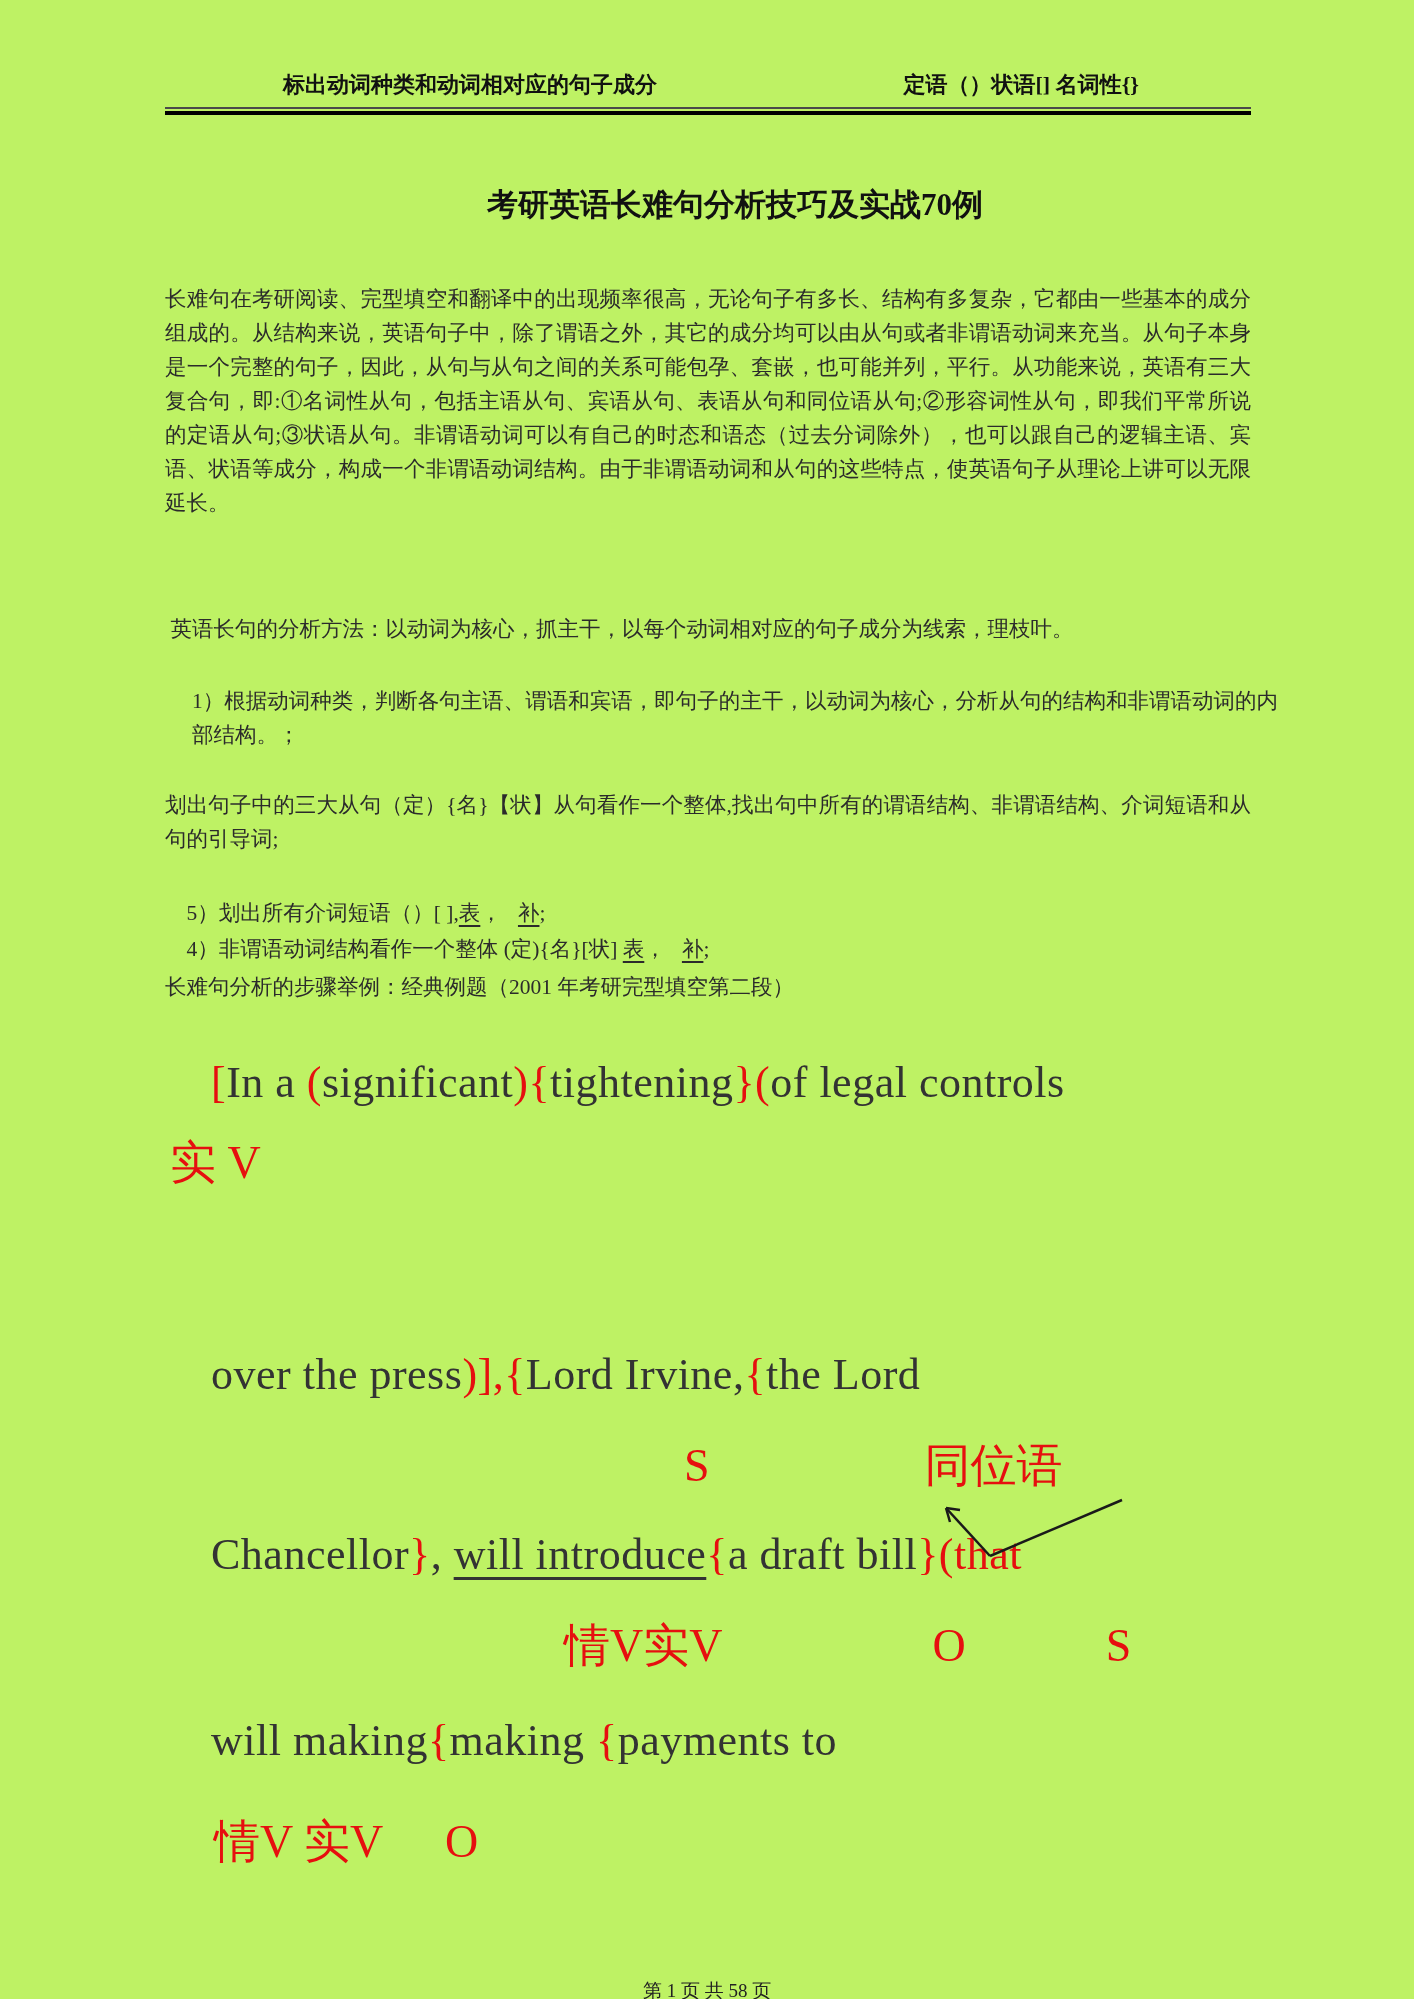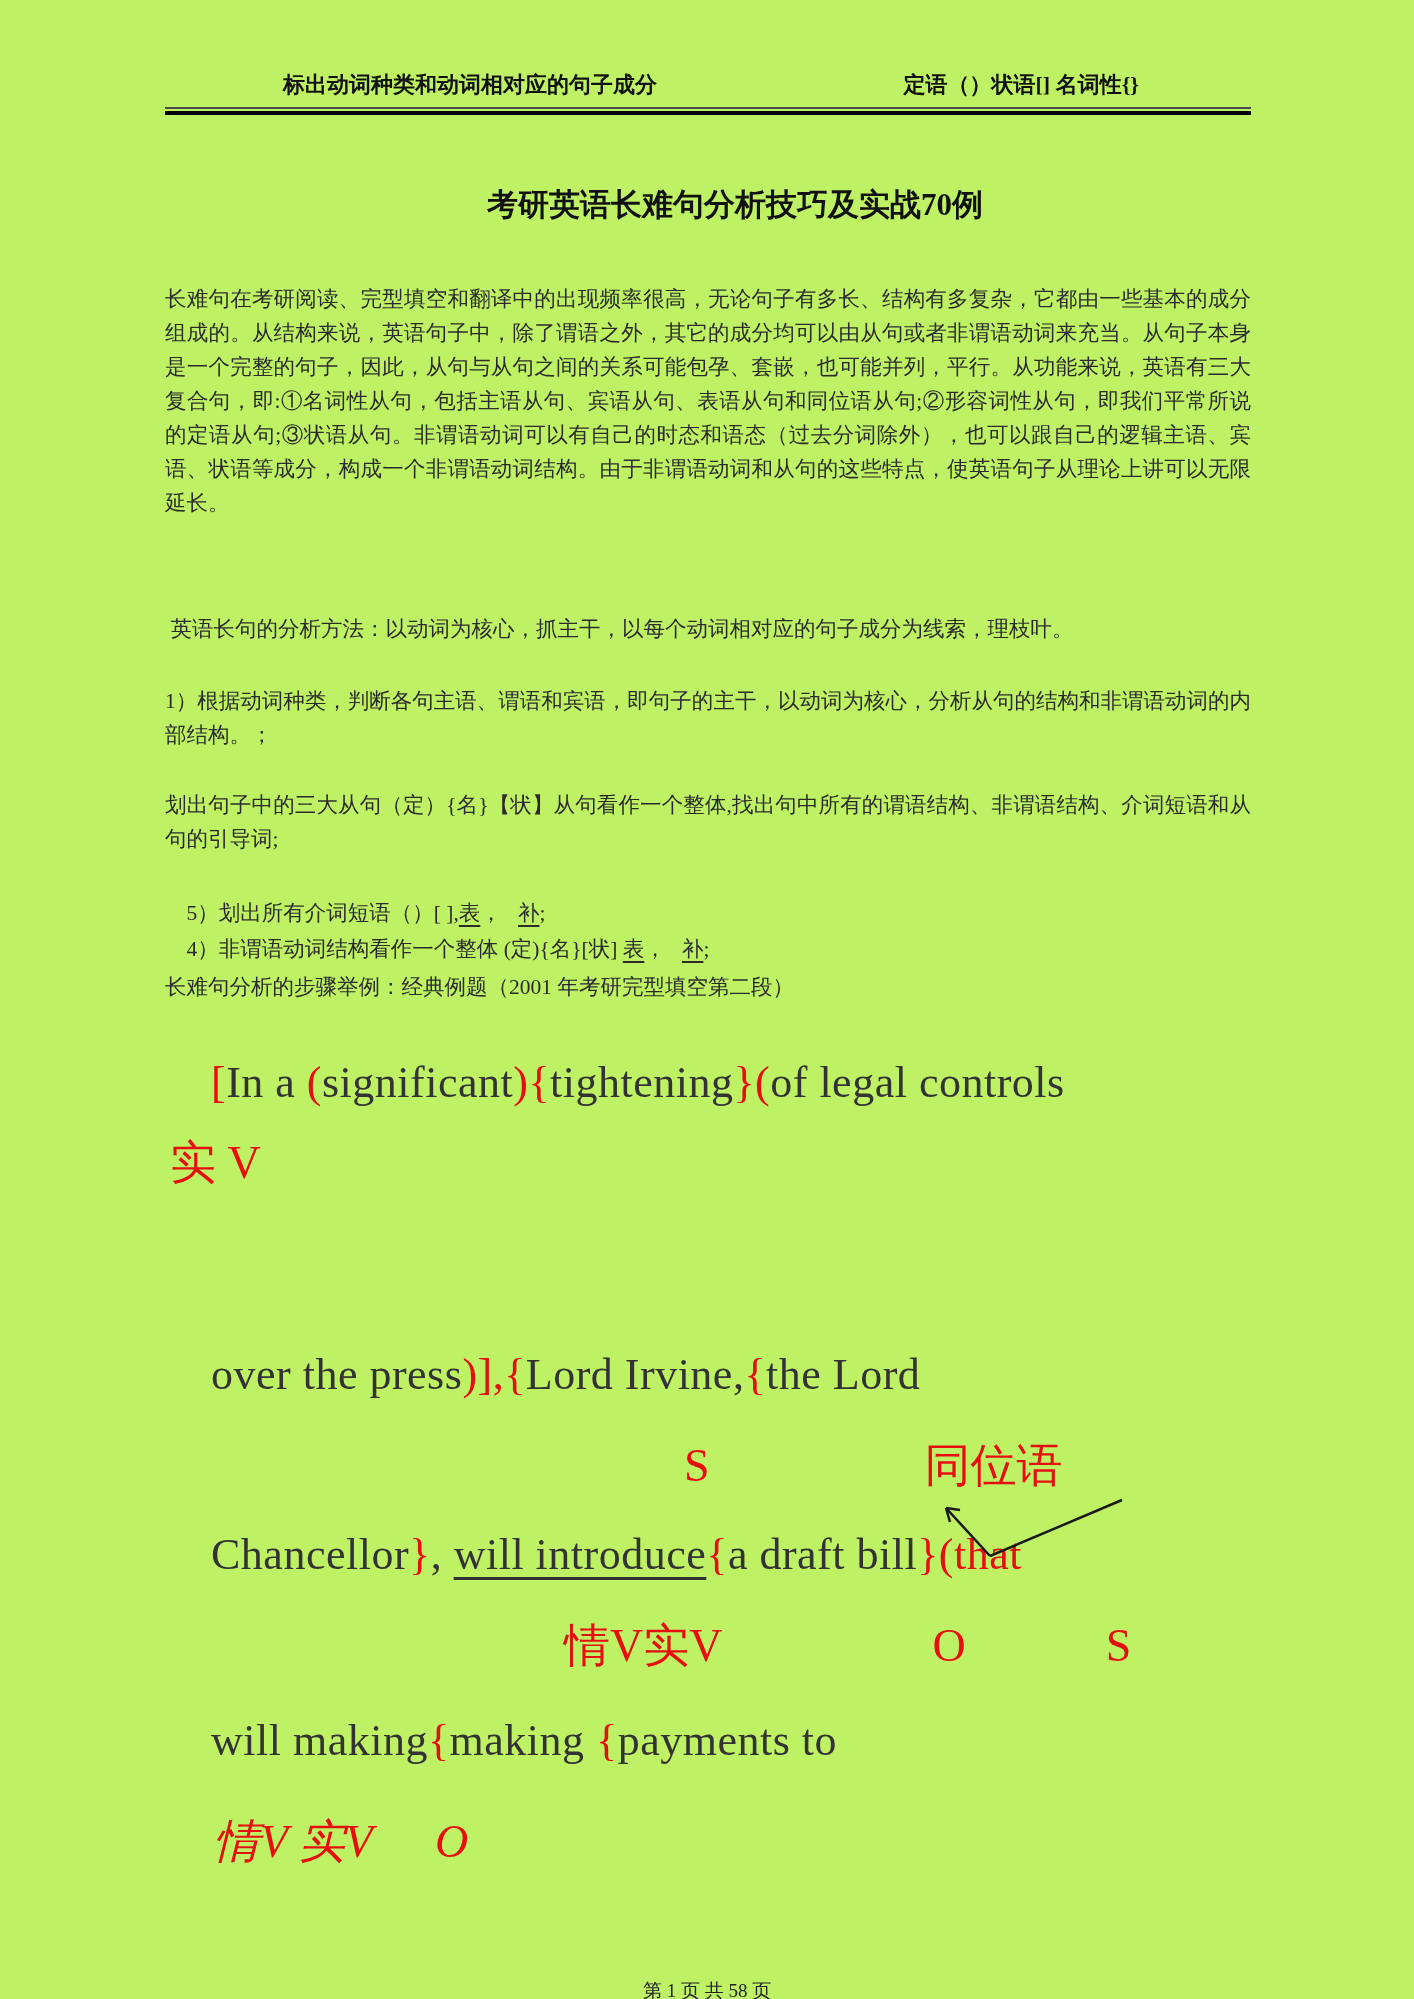--- a/index.html
+++ b/index.html
@@ -44,21 +44,21 @@
     <div class="hdr-rule1"></div>
     <div class="hdr-rule2"></div>
   </div>
 
   <div class="abs title">考研英语长难句分析技巧及实战70例</div>
 
   <div class="abs w body-text" style="top:282px;">长难句在考研阅读、完型填空和翻译中的出现频率很高，无论句子有多长、结构有多复杂，它都由一些基本的成分组成的。从结构来说，英语句子中，除了谓语之外，其它的成分均可以由从句或者非谓语动词来充当。从句子本身是一个完整的句子，因此，从句与从句之间的关系可能包孕、套嵌，也可能并列，平行。从功能来说，英语有三大复合句，即:①名词性从句，包括主语从句、宾语从句、表语从句和同位语从句;②形容词性从句，即我们平常所说的定语从句;③状语从句。非谓语动词可以有自己的时态和语态（过去分词除外），也可以跟自己的逻辑主语、宾语、状语等成分，构成一个非谓语动词结构。由于非谓语动词和从句的这些特点，使英语句子从理论上讲可以无限延长。</div>
 
   <div class="abs w body-text" style="top:612px;"> 英语长句的分析方法：以动词为核心，抓主干，以每个动词相对应的句子成分为线索，理枝叶。</div>
 
-  <div class="abs w body-text" style="top:684px;">1）根据动词种类，判断各句主语、谓语和宾语，即句子的主干，以动词为核心，分析从句的结构和非谓语动词的内部结构。；</div>
+  <div class="abs w body-text" style="top:684px;margin-left:27px;">1）根据动词种类，判断各句主语、谓语和宾语，即句子的主干，以动词为核心，分析从句的结构和非谓语动词的内部结构。；</div>
 
   <div class="abs w body-text" style="top:788px;">划出句子中的三大从句（定）{名}【状】从句看作一个整体,找出句中所有的谓语结构、非谓语结构、介词短语和从句的引导词;</div>
 
   <div class="abs w body-text" style="top:862px;">
     <span>5）划出所有介词短语（）[ ],</span><span class="ul">表</span><span>，   </span><span class="ul">补</span><span>;</span>
   </div>
 
   <div class="abs w body-text" style="top:898px;">
     <span>4）非谓语动词结构看作一个整体 (定){名}[状] </span><span class="ul">表</span><span>，   </span><span class="ul">补</span><span>;</span>
   </div>
@@ -90,19 +90,19 @@
   </svg>
 
   <div class="abs ann r" style="left:518px;top:1562px;">
     <span>情V实V</span><span style="margin-left:210px;">O</span><span style="margin-left:140px;">S</span>
   </div>
 
   <div class="abs ex" style="left:165px;top:1664px;">
     <span>will making</span><span class="r">{</span><span>making </span><span class="r">{</span><span>payments to</span>
   </div>
 
-  <div class="abs ann r" style="left:168px;top:1758px;font-style:italic;">
+  <div class="abs ann r" style="left:168px;top:1758px;">
     <span>情V 实V</span><span style="margin-left:62px;">O</span>
   </div>
 
   <div class="abs footer">第 1 页 共 58 页</div>
 
 </div>
 
 </body></html>

